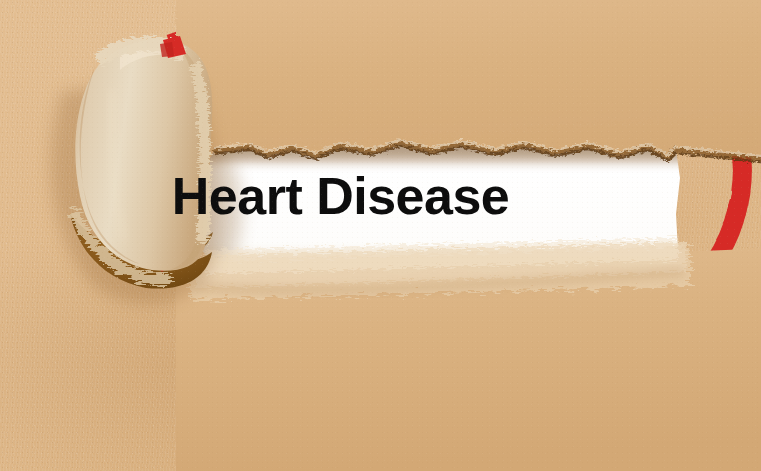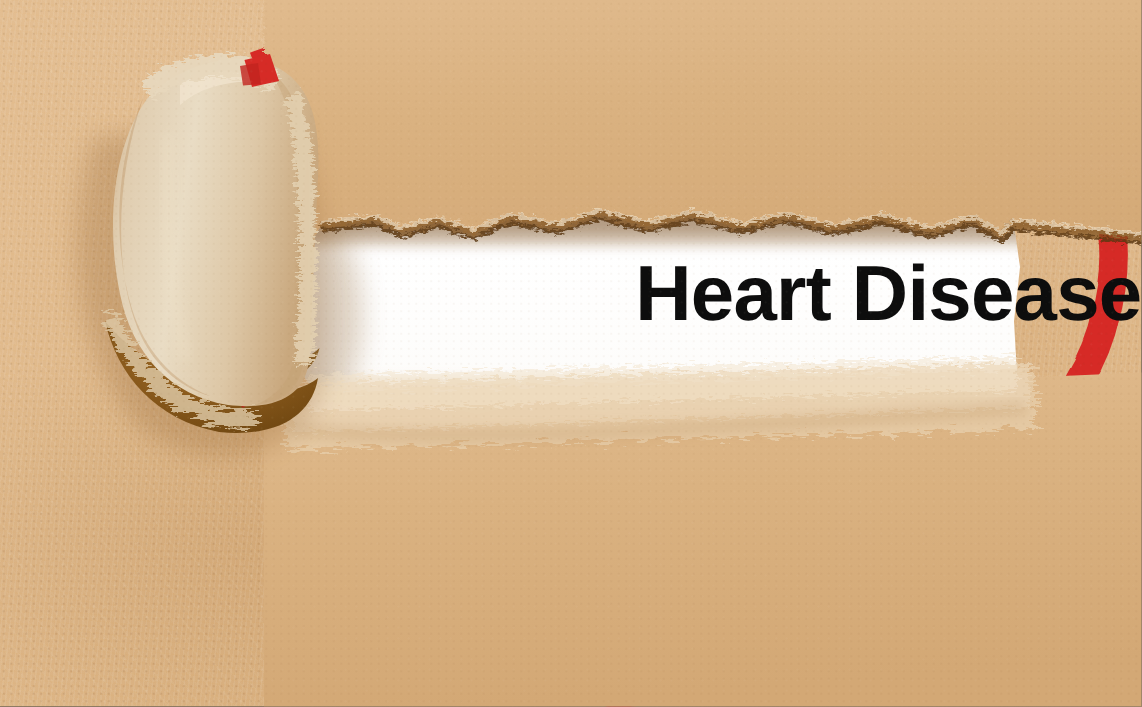--- a/index.html
+++ b/index.html
@@ -46,21 +46,21 @@
   }
 
   
   .layer{position:absolute;inset:0;}
   svg.layer{overflow:visible;}
 
   
   #headline{
     position:absolute;
     left:0;top:170px;width:761px;
-    text-align:right;
+    text-align:center;
     font-family:"Liberation Sans", sans-serif;
     font-weight:bold;
     font-size:52px;
     letter-spacing:-.5px;
     color:#0d0d0d;
     line-height:1;
     white-space:nowrap;
     text-indent:-80px;
   }
 </style>

